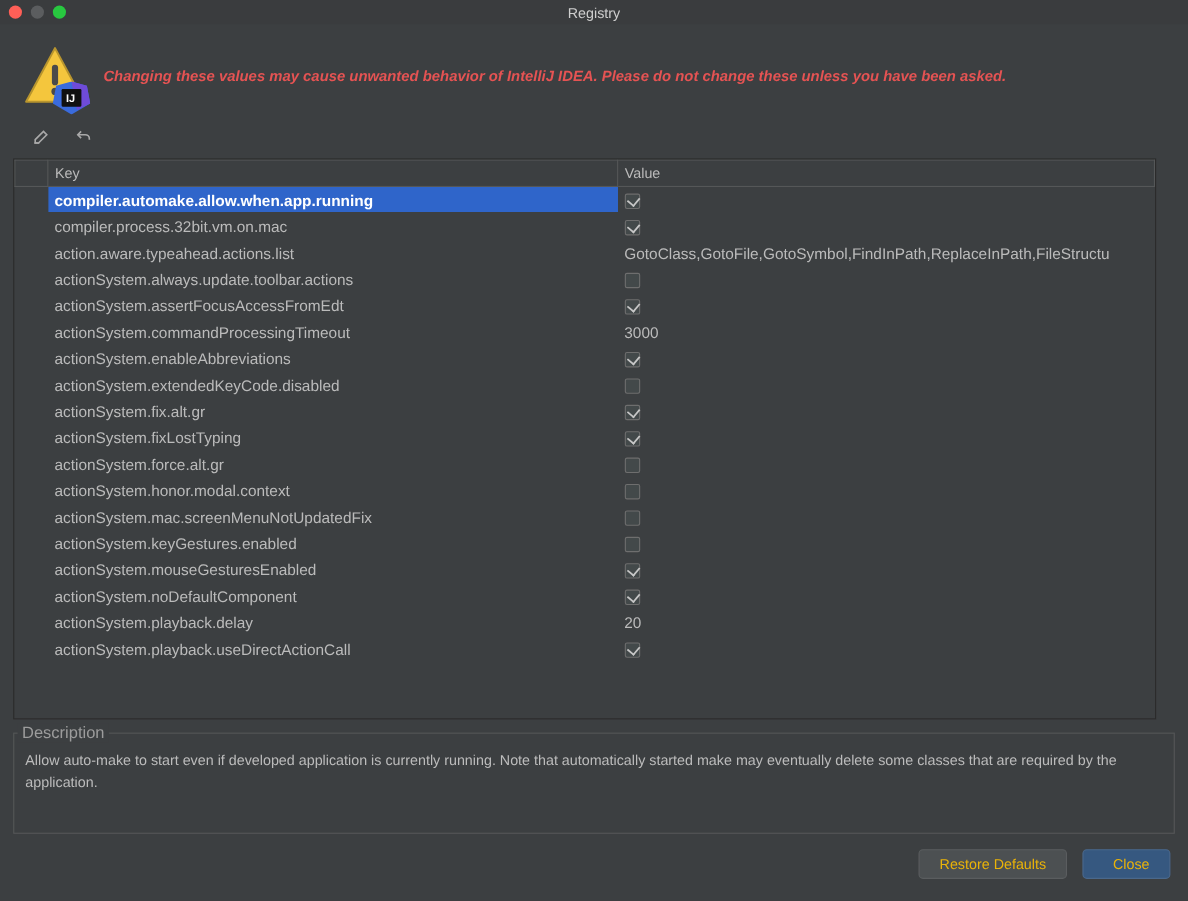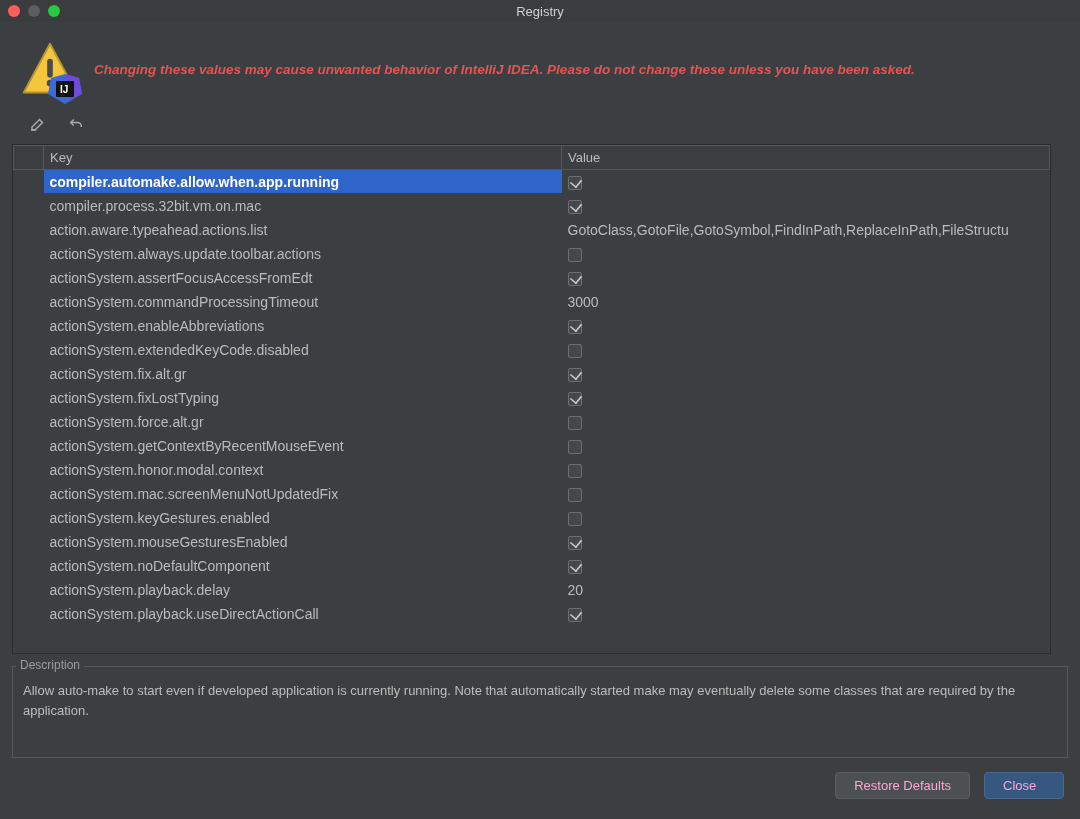--- a/index.html
+++ b/index.html
@@ -143,21 +143,21 @@
   .desc-panel {
     margin: 12px 12px 0 12px;
     position: relative;
   }
   .desc-label {
     position: absolute;
     top: -8px; left: 4px;
     background: #3c3f41;
     padding: 0 4px;
     color: #9c9c9c;
-    font-size: 12px;
+    font-size: 15px;
   }
   .desc-box {
     border: 1px solid #555758;
     padding: 14px 10px 10px 10px;
     height: 92px;
     color: #bcbcbc;
     font-family: Liberation Sans, sans-serif;
     font-size: 13px;
     line-height: 20px;
     white-space: pre-wrap;
@@ -169,24 +169,24 @@
     justify-content: flex-end;
     gap: 14px;
     padding: 14px 16px 0 16px;
   }
   .btn {
     min-width: 80px;
     padding: 5px 18px;
     border: 1px solid #5a5d5f;
     border-radius: 4px;
     background: #4c5052;
-    color: #f9a8d4;
+    color: #eab308;
     font-size: 13px;
     cursor: pointer;
-    text-align: left;
+    text-align: right;
   }
   .btn.primary {
     background: #365880;
     border-color: #4a688c;
   }
 </style>
 </head>
 <body>
 
 <div class="titlebar">
@@ -292,25 +292,20 @@
           <td>actionSystem.fixLostTyping</td>
           <td><span class="chk checked"></span></td>
         </tr>
         <tr>
           <td></td>
           <td>actionSystem.force.alt.gr</td>
           <td><span class="chk"></span></td>
         </tr>
         <tr>
           <td></td>
-          <td>actionSystem.getContextByRecentMouseEvent</td>
-          <td><span class="chk"></span></td>
-        </tr>
-        <tr>
-          <td></td>
           <td>actionSystem.honor.modal.context</td>
           <td><span class="chk"></span></td>
         </tr>
         <tr>
           <td></td>
           <td>actionSystem.mac.screenMenuNotUpdatedFix</td>
           <td><span class="chk"></span></td>
         </tr>
         <tr>
           <td></td>

